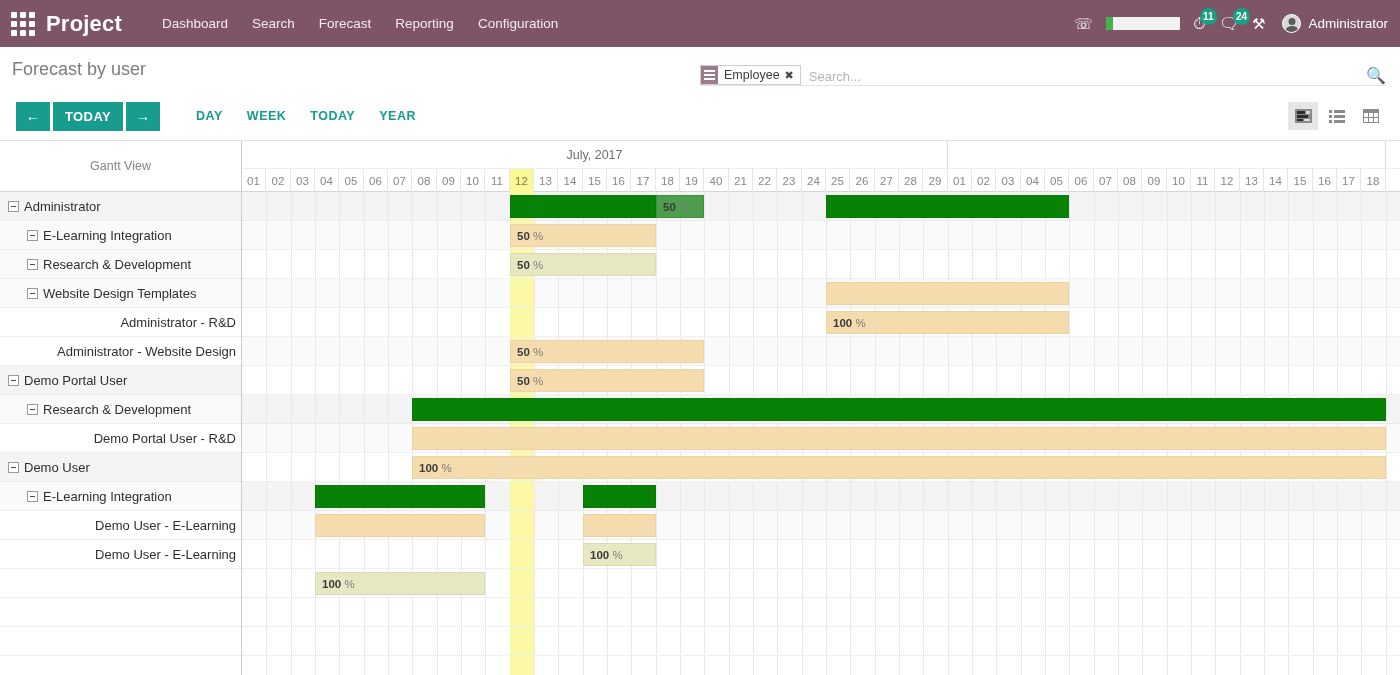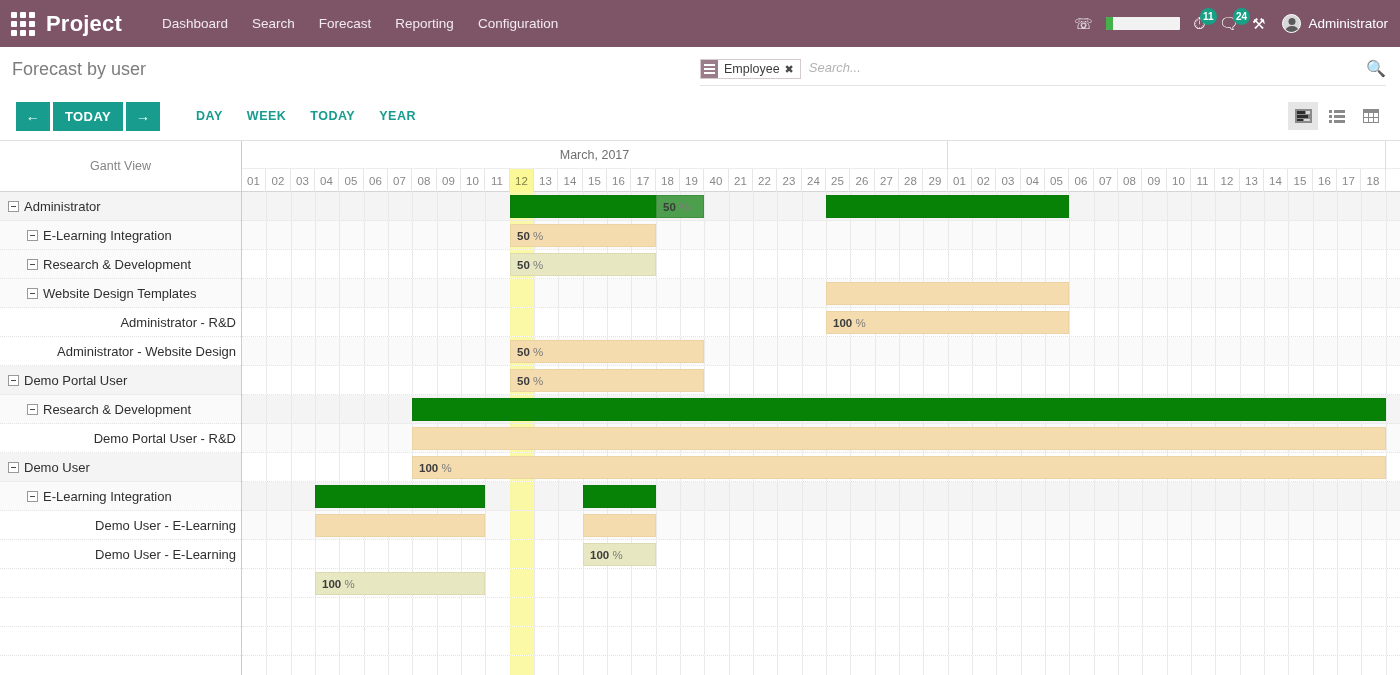--- a/index.html
+++ b/index.html
@@ -109,21 +109,21 @@
     padding: 0 14px 0 12px;
     position: relative;
     background: #ffffff;
   }
   .page-title { font-size: 18px; color: #7d7d7d; font-weight: normal; }
   .searchbar {
     position: absolute;
     left: 700px; right: 14px;
     bottom: 6px;
     display: flex;
-    align-items: flex-start;
+    align-items: flex-end;
     border-bottom: 1px solid #e3e3e3;
     height: 27px;
   }
   .facet {
     display: flex; align-items: center;
     border: 1px solid #d6c9d0;
     background: #ffffff;
     height: 20px;
     margin-right: 6px;
   }
@@ -136,21 +136,20 @@
   .facet-ico i { display:block; height: 2px; background: #ffffff; width: 100%; }
   .facet-label { font-size: 12.5px; color: #3c3c3c; padding: 0 5px 0 6px; white-space: nowrap; }
   .facet-x { font-size: 11px; color: #4a4a4a; padding-right: 6px; cursor: pointer; }
   .search-input {
     flex: 1;
     border: none; outline: none;
     font-size: 13px;
     color: #444;
     font-family: "Liberation Sans", sans-serif;
     background: transparent;
-    font-style: italic;
   }
   .search-input::placeholder { color: #b3b3b3; }
   .search-mag { font-size: 16px; color: #7a7a7a; padding-left: 6px; cursor: pointer; }
 
   
   .toolbar {
     height: 48px;
     display: flex;
     align-items: center;
     padding: 0 14px 0 16px;
@@ -472,21 +471,21 @@
           <span></span>
         </div>
         <div class="label-row lvl2">
           <span></span>
         </div>
       </div>
   </div>
 
   <div class="g-right">
     <div class="month-row" id="monthRow">
-        <div class="month-cell" style="left: 0px; width: 706px;">March, 2017</div>
+        <div class="month-cell" style="left: 0px; width: 706px;">July, 2017</div>
         <div class="month-cell" style="left: 706px; width: 438px;"></div>
       </div>
     <div class="day-row" id="dayRow">
         <div class="day-cell" style="left: 0px; width: 24px;">01</div>
         <div class="day-cell" style="left: 24px; width: 25px;">02</div>
         <div class="day-cell" style="left: 49px; width: 24px;">03</div>
         <div class="day-cell" style="left: 73px; width: 24px;">04</div>
         <div class="day-cell" style="left: 97px; width: 25px;">05</div>
         <div class="day-cell" style="left: 122px; width: 24px;">06</div>
         <div class="day-cell" style="left: 146px; width: 24px;">07</div>

